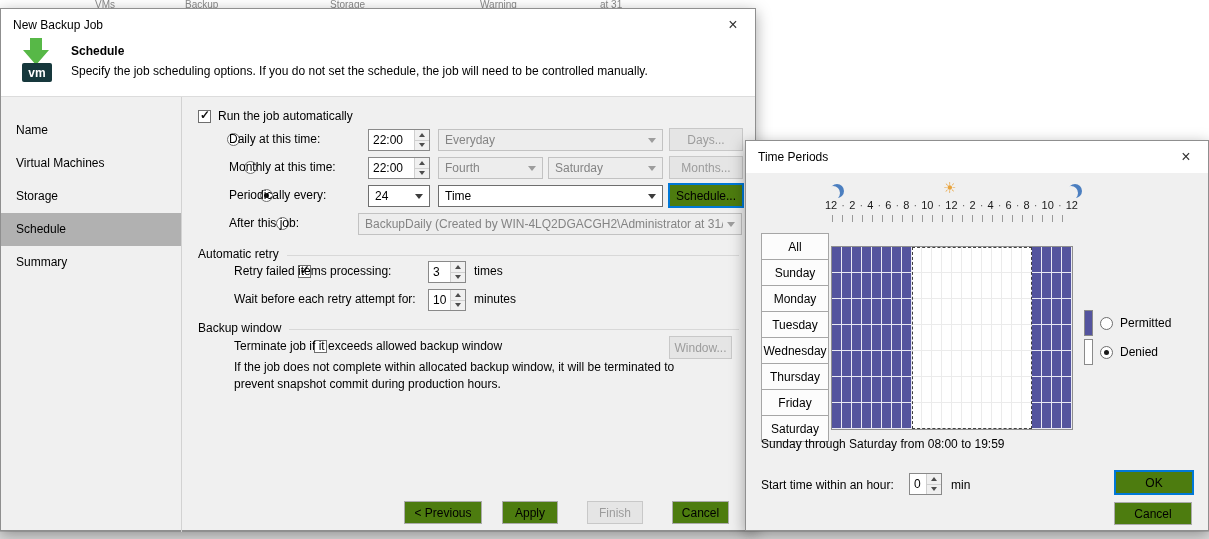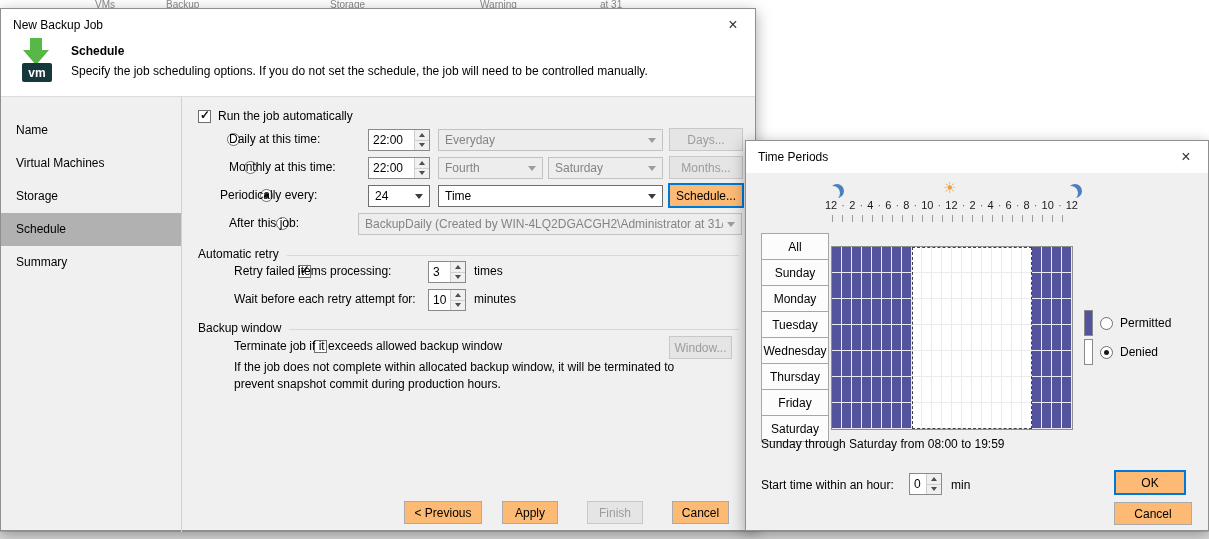--- a/index.html
+++ b/index.html
@@ -39,21 +39,21 @@
   .sbtns{width:15px;display:flex;flex-direction:column;border-left:1px solid #cfcfcf}
   .sb{flex:1;display:flex;align-items:center;justify-content:center;background:#f0f0f0}
   .sb+.sb{border-top:1px solid #cfcfcf}
   .sb.up::after{content:"";border-left:3px solid transparent;border-right:3px solid transparent;border-bottom:4px solid #4d4d4d}
   .sb.dn::after{content:"";border-left:3px solid transparent;border-right:3px solid transparent;border-top:4px solid #4d4d4d}
   .combo{position:absolute;height:22px;background:#fff;border:1px solid #6e6e6e;display:flex;align-items:center;padding:0 6px;gap:4px}
   .combo .cv{flex:1;white-space:nowrap;overflow:hidden}
   .arrow-dn{width:0;height:0;border-left:4px solid transparent;border-right:4px solid transparent;border-top:5px solid #3c3c3c}
   .combo.dis{background:#ededed;border-color:#c2c2c2;color:#848484}
   .combo.dis .arrow-dn{border-top-color:#9d9d9d}
-  .btn{position:absolute;height:23px;background:#fdba74;border:1px solid #ababab;display:flex;align-items:center;justify-content:center;font-size:12px}
+  .btn{position:absolute;height:23px;background:#4d7c0f;border:1px solid #ababab;display:flex;align-items:center;justify-content:center;font-size:12px}
   .btn.dis{color:#9c9c9c;background:#e5e5e5;border-color:#c8c8c8}
   .btn.def{border:2px solid var(--accent,#0078d7)}
   .group{position:absolute;left:16px;right:16px;display:flex;align-items:center;gap:8px}
   .group .gline{flex:1;height:1px;background:#d8d8d8;margin-top:2px}
   .note{position:absolute;left:52px;top:262px;width:445px;line-height:1.4}
   .footer{position:absolute;bottom:6px;right:26px;display:flex;align-items:center}
   .footer .btn{position:static}
   
   .tpc{position:relative;height:361px}
   .moon{position:absolute;width:14px;height:14px;border-radius:50%}
@@ -71,21 +71,21 @@
   .sel{position:absolute;top:0;height:182px;border:1px dashed #3f3f3f;pointer-events:none}
   .legrow{position:absolute;display:flex;align-items:center;gap:7px}
   .swatch{width:9px;height:26px;border:1px solid #8a8a8a;background:#fff}
   .swatch.perm{background:var(--grid-blue,#54549E)}
 </style>
 </head>
 <body>
 
 <div class="strip">
     <div class="frag" style="left: 95px;">VMs</div>
-    <div class="frag" style="left: 166px;">Backup</div>
+    <div class="frag" style="left: 185px;">Backup</div>
     <div class="frag" style="left: 330px;">Storage</div>
     <div class="frag" style="left: 480px;">Warning</div>
     <div class="frag" style="left: 600px;">at 31</div>
   </div>
 <div class="bottombar"></div>
 
 <div id="wizard" class="dialog">
   <div class="wiz-top">
     <div class="titlebar">
       <span class="t">New Backup Job</span>
@@ -146,21 +146,21 @@
         <span class="arrow-dn"></span>
       </div>
       <div class="combo dis" style="left:366px;top:60px;width:115px">
         <span class="cv">Saturday</span>
         <span class="arrow-dn"></span>
       </div>
       <div class="btn dis" style="left:487px;top:59px;width:74px">Months...</div>
 
       
       <span class="rb on abs" style="left:29px;top:92px"></span>
-      <span class="lbl" style="left:38px;top:91px">Periodically every:</span>
+      <span class="lbl" style="left:47px;top:91px">Periodically every:</span>
       <div class="combo" style="left:186px;top:88px;width:62px">
         <span class="cv">24</span>
         <span class="arrow-dn"></span>
       </div>
       <div class="combo" style="left:256px;top:88px;width:225px">
         <span class="cv">Time</span>
         <span class="arrow-dn"></span>
       </div>
       <div class="btn def" style="left:486px;top:86px;width:76px;height:25px">Schedule...</div>
 
@@ -456,16 +456,16 @@
     <span class="lbl" style="left:15px;top:305px">Start time within an hour:</span>
     <div class="spin" style="left:163px;top:300px;width:33px">
       <span class="v">0</span>
       <span class="sbtns">
           <span class="sb up"></span>
           <span class="sb dn"></span>
         </span>
     </div>
     <span class="lbl" style="left:205px;top:305px">min</span>
 
-    <div class="btn def" style="left:368px;top:297px;width:72px;height:25px">OK</div>
+    <div class="btn def" style="left:368px;top:297px;width:80px;height:25px">OK</div>
     <div class="btn" style="left:368px;top:329px;width:78px">Cancel</div>
   </div>
 </div>
 
 </body></html>

